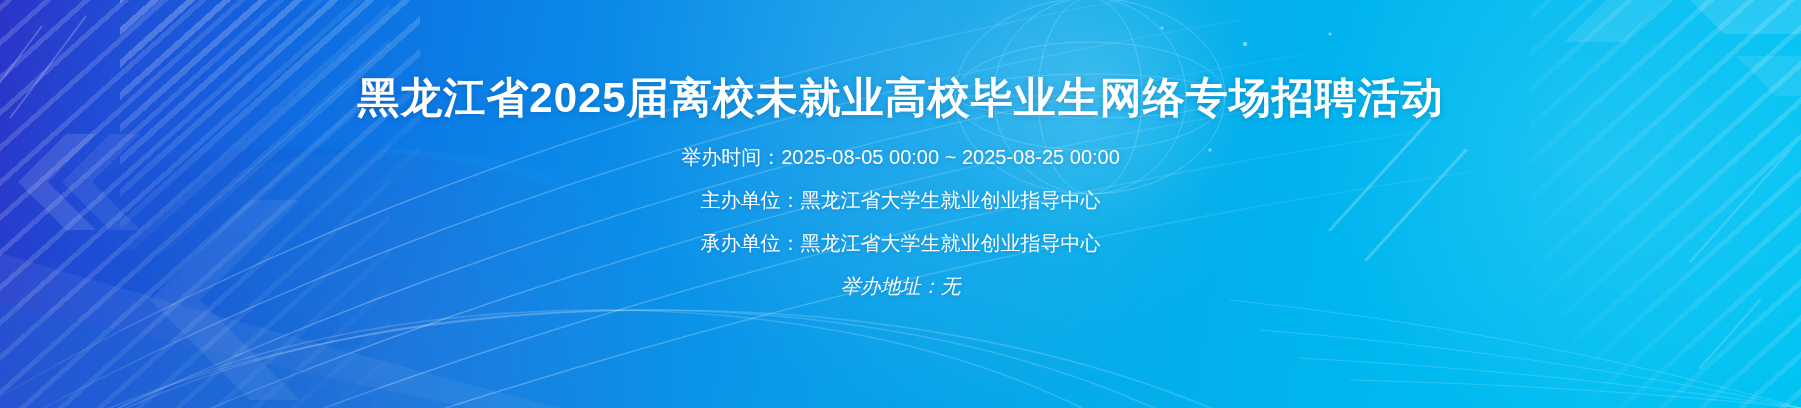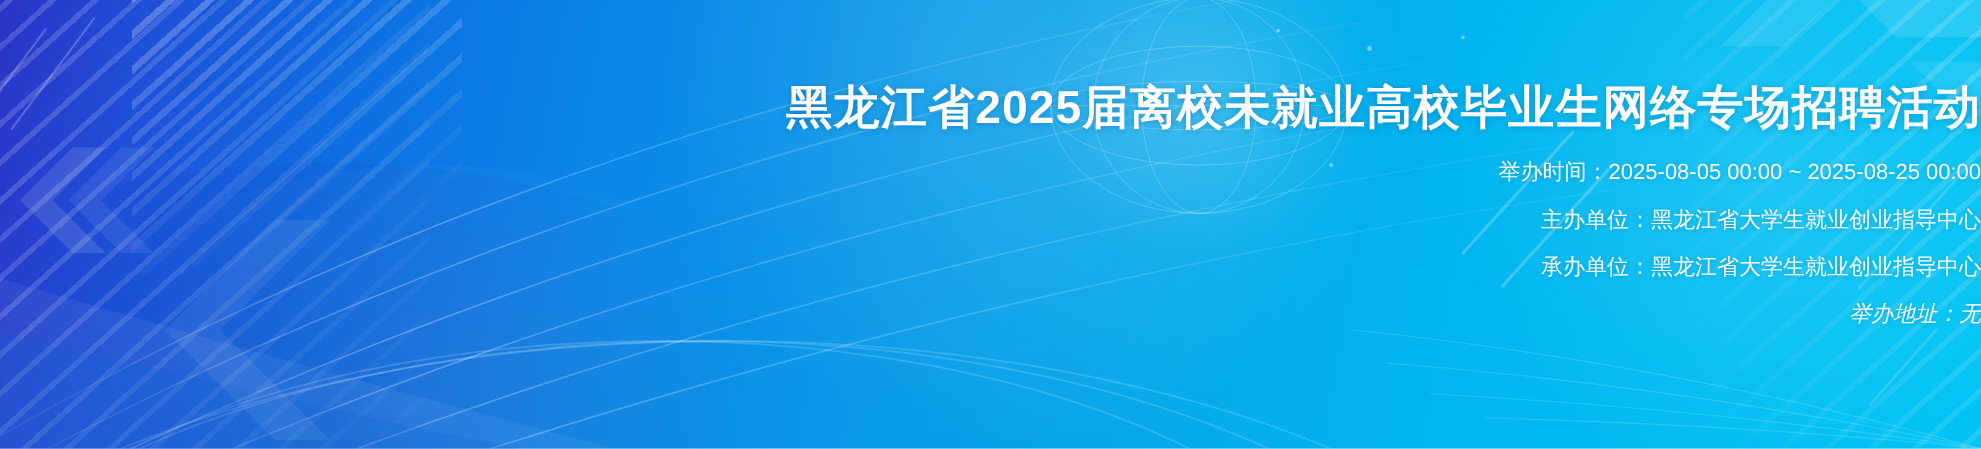--- a/index.html
+++ b/index.html
@@ -93,21 +93,21 @@
     background:radial-gradient(circle, rgba(12,60,180,0.34) 0%, rgba(12,60,180,0) 68%);
   }
 
   .svg-deco { position:absolute; inset:0; width:1801px; height:408px; }
 
   
   .content {
     position:relative; z-index:10;
     width:100%; height:100%;
     display:flex; flex-direction:column;
-    align-items:flex-end;
+    align-items:center;
     padding-top:74px;
   }
   .title {
     color:#ffffff;
     font-size:42px;
     font-weight:700;
     letter-spacing:1px;
     line-height:1.12;
     text-shadow:0 1px 6px rgba(0,60,130,0.30);
     white-space:nowrap;

